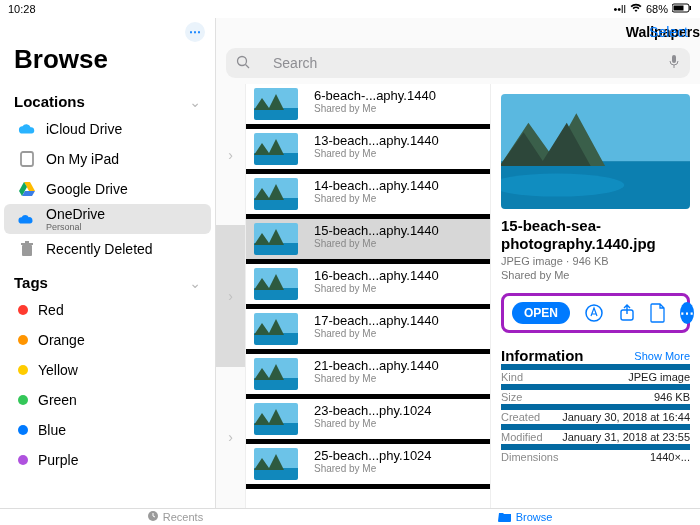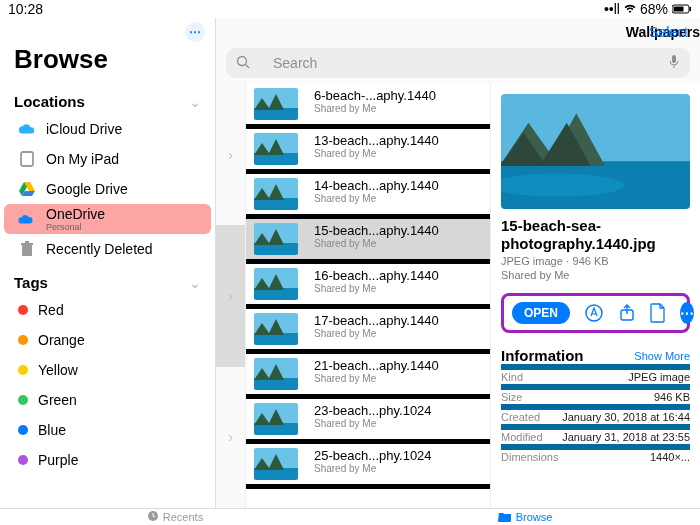--- a/index.html
+++ b/index.html
@@ -1,28 +1,28 @@
 <!DOCTYPE html>
 <html><head>
 <meta charset="utf-8">
 <style>
 * { box-sizing: border-box; margin: 0; padding: 0; }
 body { font-family: -apple-system, "Helvetica Neue", Arial, sans-serif; width: 700px; height: 525px; background: #fff; overflow: hidden; font-size: 14px; color: #000; }
-.statusbar { height: 18px; display: flex; justify-content: space-between; align-items: center; padding: 0 8px; font-size: 14px; font-weight: 500; }
+.statusbar { height: 18px; display: flex; justify-content: space-between; align-items: center; padding: 0 8px; font-size: 11px; font-weight: 500; }
 .statusbar .right { display: flex; gap: 4px; align-items: center; }
 .main { display: flex; height: 490px; }
 .sidebar { width: 216px; border-right: 1px solid #e0e0e0; padding-top: 4px; overflow: hidden; }
 .sidebar-top { display: flex; justify-content: flex-end; padding-right: 10px; }
 .more-circle { width: 20px; height: 20px; border-radius: 50%; background: #eaf3fb; color: #007aff; display: flex; align-items: center; justify-content: center; font-size: 12px; font-weight: bold; }
 .browse-title { font-size: 26px; font-weight: 700; padding: 2px 14px 8px 14px; }
 .section-head { display: flex; justify-content: space-between; align-items: center; padding: 10px 14px 4px 14px; }
 .section-head span:first-child { font-weight: 700; font-size: 15px; }
 .chev { color: #bbb; }
 .loc-item { display: flex; align-items: center; height: 30px; padding: 0 14px; gap: 10px; border-radius: 6px; margin: 0 4px; }
-.loc-item.sel { background: #fca5a5; }
+.loc-item.sel { background: #e5e5e5; }
 .loc-item .sub { font-size: 9px; color: #666; display: block; line-height: 1; }
 .loc-item .name { line-height: 1.1; }
 .tag-dot { width: 10px; height: 10px; border-radius: 50%; }
 .ic { width: 18px; height: 18px; display: flex; align-items: center; justify-content: center; }
 
 
 .mid { flex: 1; display: flex; flex-direction: column; background: #fafafa; }
 .mid-header { text-align: right; font-weight: 600; font-size: 14px; position: relative; height: 28px; line-height: 28px; }
 .select-btn { position: absolute; right: 12px; top: 0; color: #007aff; font-weight: 400; }
 .searchbar { margin: 2px 10px 6px 10px; background: #ededed; border-radius: 9px; height: 30px; display: flex; align-items: center; padding: 0 10px; color: #8e8e93; gap: 17px; }

